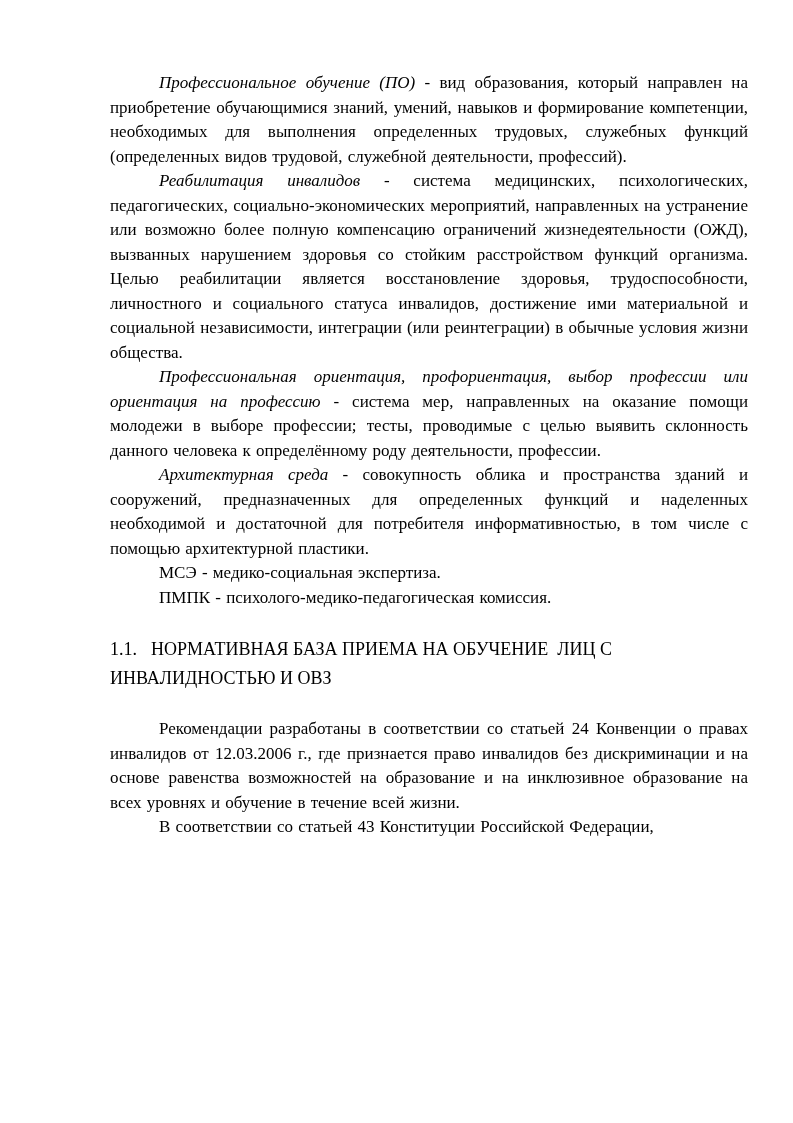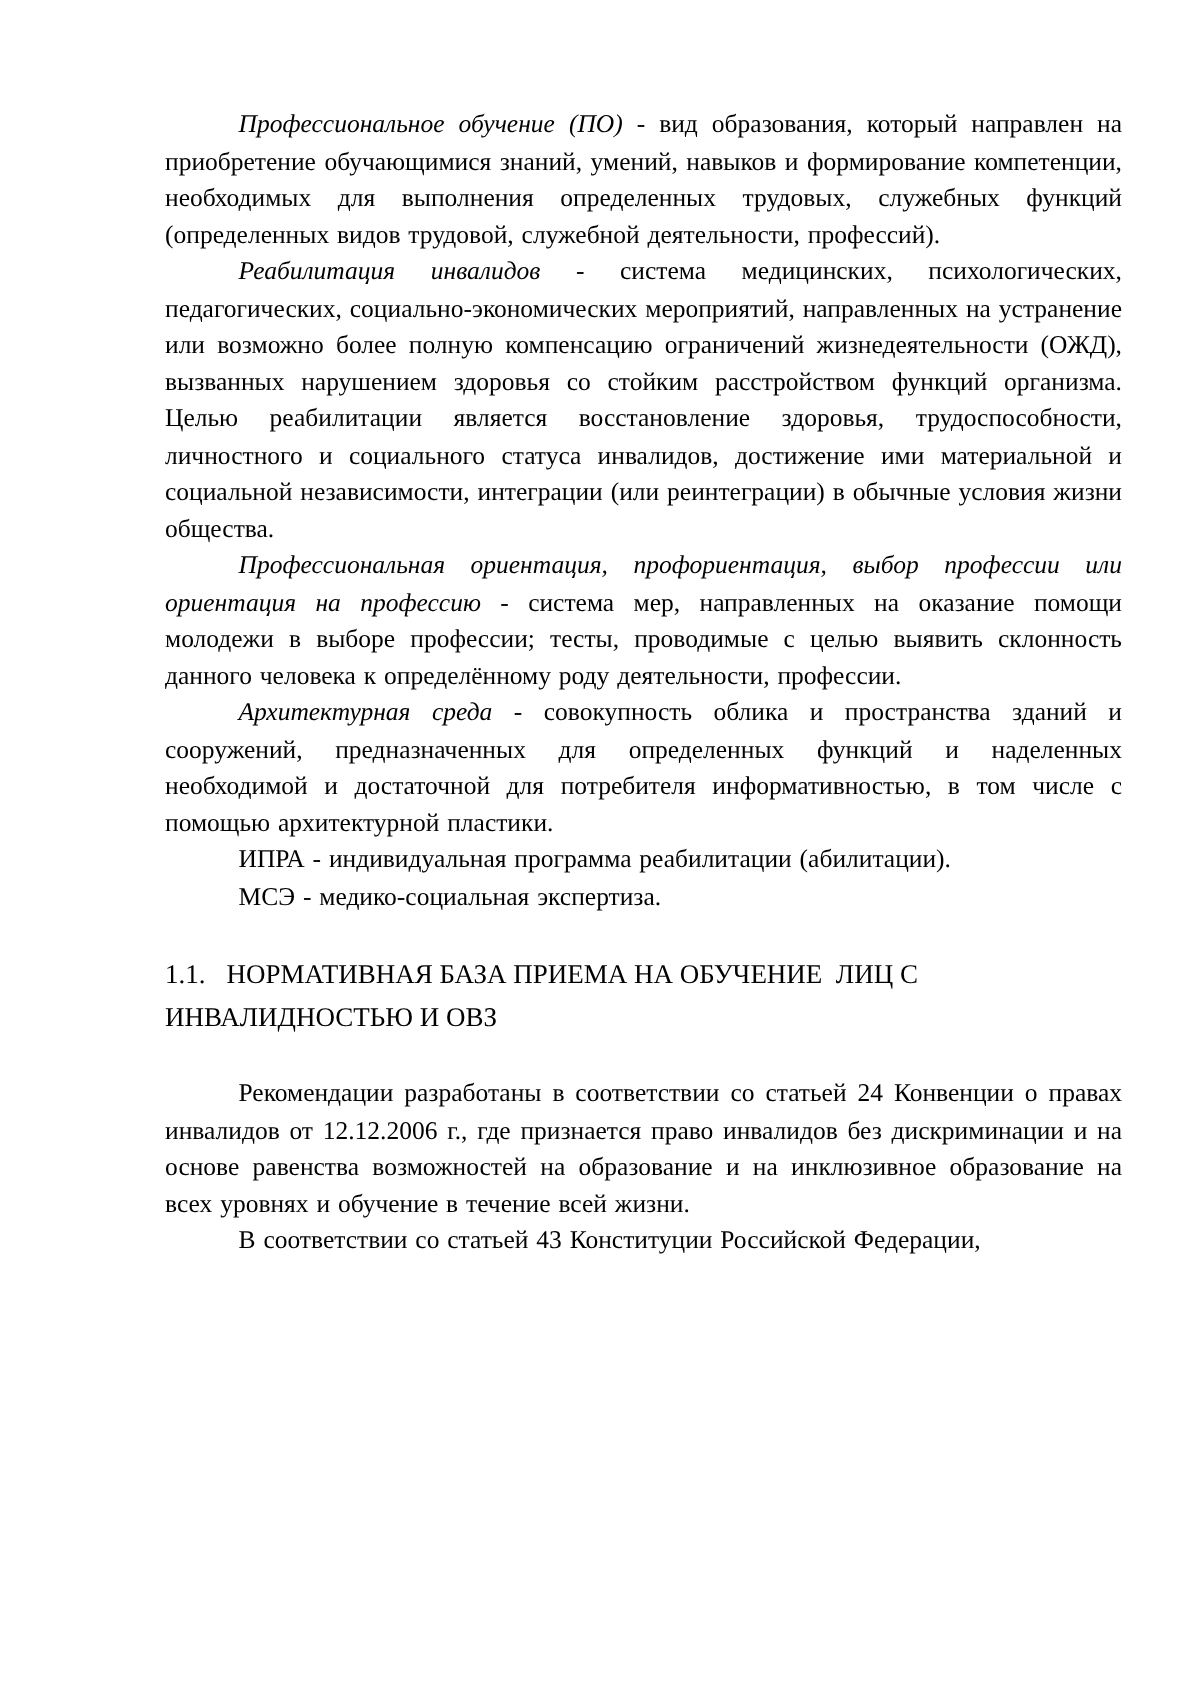--- a/index.html
+++ b/index.html
@@ -58,22 +58,22 @@
 
     <p class="para"><em class="term">Профессиональное обучение (ПО)</em> <span>- вид образования, который направлен на приобретение обучающимися знаний, умений, навыков и формирование компетенции, необходимых для выполнения определенных трудовых, служебных функций (определенных видов трудовой, служебной деятельности, профессий).</span></p>
 
     <p class="para"><em class="term">Реабилитация инвалидов</em> <span>- система медицинских, психологических, педагогических, социально-экономических мероприятий, направленных на устранение или возможно более полную компенсацию ограничений жизнедеятельности (ОЖД), вызванных нарушением здоровья со стойким расстройством функций организма. Целью реабилитации является восстановление здоровья, трудоспособности, личностного и социального статуса инвалидов, достижение ими материальной и социальной независимости, интеграции (или реинтеграции) в обычные условия жизни общества.</span></p>
 
 
     <p class="para"><em class="term">Профессиональная ориентация, профориентация, выбор профессии или ориентация на профессию</em> <span>- система мер, направленных на оказание помощи молодежи в выборе профессии; тесты, проводимые с целью выявить склонность данного человека к определённому роду деятельности, профессии.</span></p>
 
     <p class="para"><em class="term">Архитектурная среда</em> <span>- совокупность облика и пространства зданий и сооружений, предназначенных для определенных функций и наделенных необходимой и достаточной для потребителя информативностью, в том числе с помощью архитектурной пластики.</span></p>
 
-    <p class="para">ИПРА - индивидуальная программа реабилитации (абилитации).</p>
     <p class="para">МСЭ - медико-социальная экспертиза.</p>
+    <p class="para">ПМПК - психолого-медико-педагогическая комиссия.</p>
 
     <h2 class="heading"><span class="heading-num">1.1.</span><span class="heading-title">НОРМАТИВНАЯ БАЗА ПРИЕМА НА ОБУЧЕНИЕ  ЛИЦ С ИНВАЛИДНОСТЬЮ И ОВЗ</span></h2>
 
-    <p class="para">Рекомендации разработаны в соответствии со статьей 24 Конвенции о правах инвалидов от 12.12.2006 г., где признается право инвалидов без дискриминации и на основе равенства возможностей на образование и на инклюзивное образование на всех уровнях и обучение в течение всей жизни.</p>
+    <p class="para">Рекомендации разработаны в соответствии со статьей 24 Конвенции о правах инвалидов от 12.03.2006 г., где признается право инвалидов без дискриминации и на основе равенства возможностей на образование и на инклюзивное образование на всех уровнях и обучение в течение всей жизни.</p>
     <p class="para">В соответствии со статьей 43 Конституции Российской Федерации,</p>
 
   </div>
 </div>
 
 </body></html>

